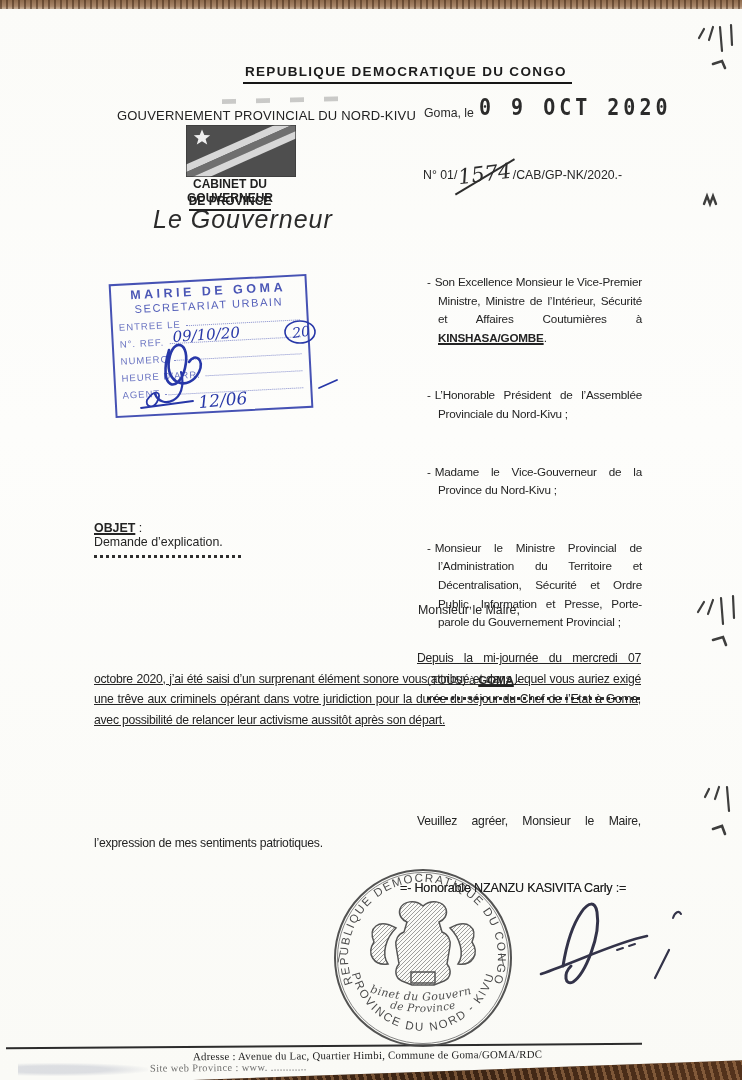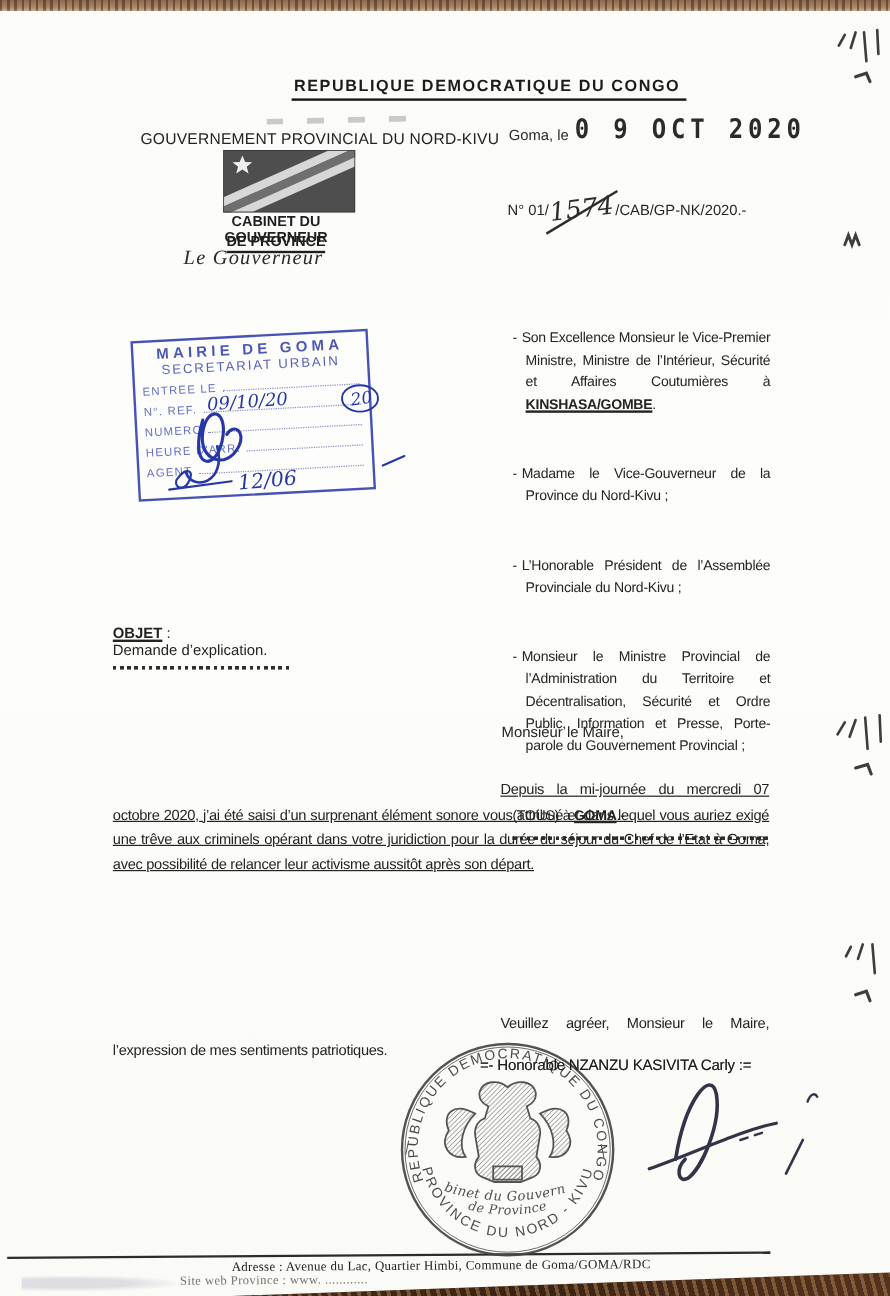--- a/index.html
+++ b/index.html
@@ -20,22 +20,22 @@
     clip-path:inherit;}
   .abs{position:absolute;}
   
   .doc-title{left:243px;top:64px;font-size:13.5px;font-weight:bold;letter-spacing:1.3px;
     color:#1c1c1c;border-bottom:2.5px solid #161616;padding:0 5px 3px 2px;}
   .gov-line{left:117px;top:108px;font-size:13px;font-weight:normal;letter-spacing:.2px;color:#222;}
   .flag{left:186px;top:125px;}
   .cab1{left:149px;top:177px;width:162px;text-align:center;font-size:12px;font-weight:bold;color:#1f1f1f;}
   .cab2{left:149px;top:194px;width:162px;text-align:center;font-size:12px;font-weight:bold;color:#1f1f1f;}
   .cab2 span{border-bottom:2px solid #1f1f1f;padding-bottom:1px;}
-  .gouverneur{left:153px;top:205px;font-family:Liberation Serif, serif;font-style:italic;
-    font-size:17px;letter-spacing:1px;color:#2b2b2b;}
+  .gouverneur{left:153px;top:205px;font-family:Liberation Sans, sans-serif;font-style:italic;
+    font-size:25px;letter-spacing:1px;color:#2b2b2b;}
   .goma-le{left:424px;top:106px;font-size:12.3px;color:#2a2a2a;}
   .date-stamp{left:479px;top:95px;font-family:"DejaVu Sans Mono",monospace;font-weight:bold;
     font-size:20px;letter-spacing:4px;color:#2b2b2b;transform:scaleY(1.12);}
   .ref-line{left:423px;top:160px;font-size:12.3px;color:#272727;white-space:nowrap;}
   .hand-ref{display:inline-block;font-family:"DejaVu Serif",serif;font-style:italic;font-size:21px;
     transform:rotate(-7deg);position:relative;top:2px;color:#2d2d2d;padding:0 1px;}
   .hand-ref::before{content:"";position:absolute;left:-12%;top:58%;width:124%;height:1.6px;
     background:#2d2d2d;transform:rotate(-24deg);}
   
   .entry-stamp{left:112px;top:279px;width:198px;height:134px;border:2.5px solid rgba(44,58,170,.88);
@@ -57,21 +57,21 @@
   
   .objet{left:94px;top:521px;font-size:12.4px;color:#242424;}
   .objet-label{font-weight:bold;text-decoration:underline;text-decoration-thickness:1.6px;}
   .objet-sep{width:150px;height:3px;margin-top:6px;
     background:repeating-linear-gradient(90deg,#2e2e2e 0 3px,rgba(0,0,0,0) 3px 6px);}
   .addressee{left:429px;top:526px;font-size:12.4px;line-height:20px;color:#242424;}
   
   .salutation{left:418px;top:603px;font-size:12.4px;color:#242424;}
   .para{left:94px;width:547px;font-size:12.2px;letter-spacing:-.25px;line-height:20.5px;
     text-align:justify;color:#242424;text-indent:323px;}
-  .p1{top:648px;text-decoration:underline;} .p2{top:735px;line-height:21.5px;} .p3{top:810px;line-height:22px;margin-top:32px;}
+  .p1{top:648px;text-decoration:underline;} .p2{top:735px;line-height:21.5px;} .p3{top:810px;line-height:22px;}
   
   .sig-name{left:400px;top:881px;font-size:12.6px;letter-spacing:-.2px;color:#1e1e1e;z-index:6;
     text-shadow:0 0 .5px rgba(0,0,0,.55);}
   .seal{left:328px;top:866px;z-index:4;opacity:.92;}
   .sig-scribble{left:505px;top:878px;z-index:7;}
   
   .foot-rule{left:6px;top:1045px;width:636px;height:2px;background:#2c2c2c;transform:rotate(-.4deg);}
   .foot-address{left:193px;top:1049px;font-family:"Liberation Serif",serif;font-size:10.8px;
     letter-spacing:.25px;color:#222;transform:rotate(-.4deg);}
   .foot-site{left:150px;top:1062px;font-family:"Liberation Serif",serif;font-size:10.4px;
@@ -145,22 +145,22 @@
       <ellipse cx="205" cy="64" rx="15" ry="11" stroke-width="1.6"></ellipse>
       <path d="M74,82 C62,122 84,126 90,100 C96,74 78,68 74,92 C70,116 94,124 104,104 C110,92 100,84 94,94" stroke-width="2.6"></path>
       <path d="M86,104 C94,134 66,142 60,126" stroke-width="2.2"></path>
       <path d="M52,132 c8,-12 16,-8 10,2 c-4,7 -12,5 -10,-2 z M46,140 L98,133" stroke-width="1.8"></path>
       <path d="M224,120 L242,112" stroke-width="1.8"></path>
     </g>
   </svg>
 
   <div class="abs transmis">
     <div class="t-item"><span class="t-dash">-</span><span>Son Excellence Monsieur le Vice-Premier Ministre, Ministre de l’Intérieur, Sécurité et Affaires Coutumières à </span><span class="bu">KINSHASA/GOMBE</span><span>.</span></div>
+    <div class="t-item"><span class="t-dash">-</span><span>L’Honorable Président de l’Assemblée Provinciale du Nord-Kivu ;</span></div>
     <div class="t-item"><span class="t-dash">-</span><span>Madame le Vice-Gouverneur de la Province du Nord-Kivu ;</span></div>
-    <div class="t-item"><span class="t-dash">-</span><span>L’Honorable Président de l’Assemblée Provinciale du Nord-Kivu ;</span></div>
     <div class="t-item"><span class="t-dash">-</span><span>Monsieur le Ministre Provincial de l’Administration du Territoire et Décentralisation, Sécurité et Ordre Public, Information et Presse, Porte-parole du Gouvernement Provincial ;</span></div>
     <div class="t-item"><span>(TOUS) à </span><span class="bu">GOMA</span><span>.-</span></div>
     <div class="dash-sep"></div>
   </div>
 
   <div class="abs objet">
     <div><span class="objet-label">OBJET</span><span> :</span></div>
     <div>Demande d’explication.</div>
     <div class="objet-sep"></div>
   </div>

